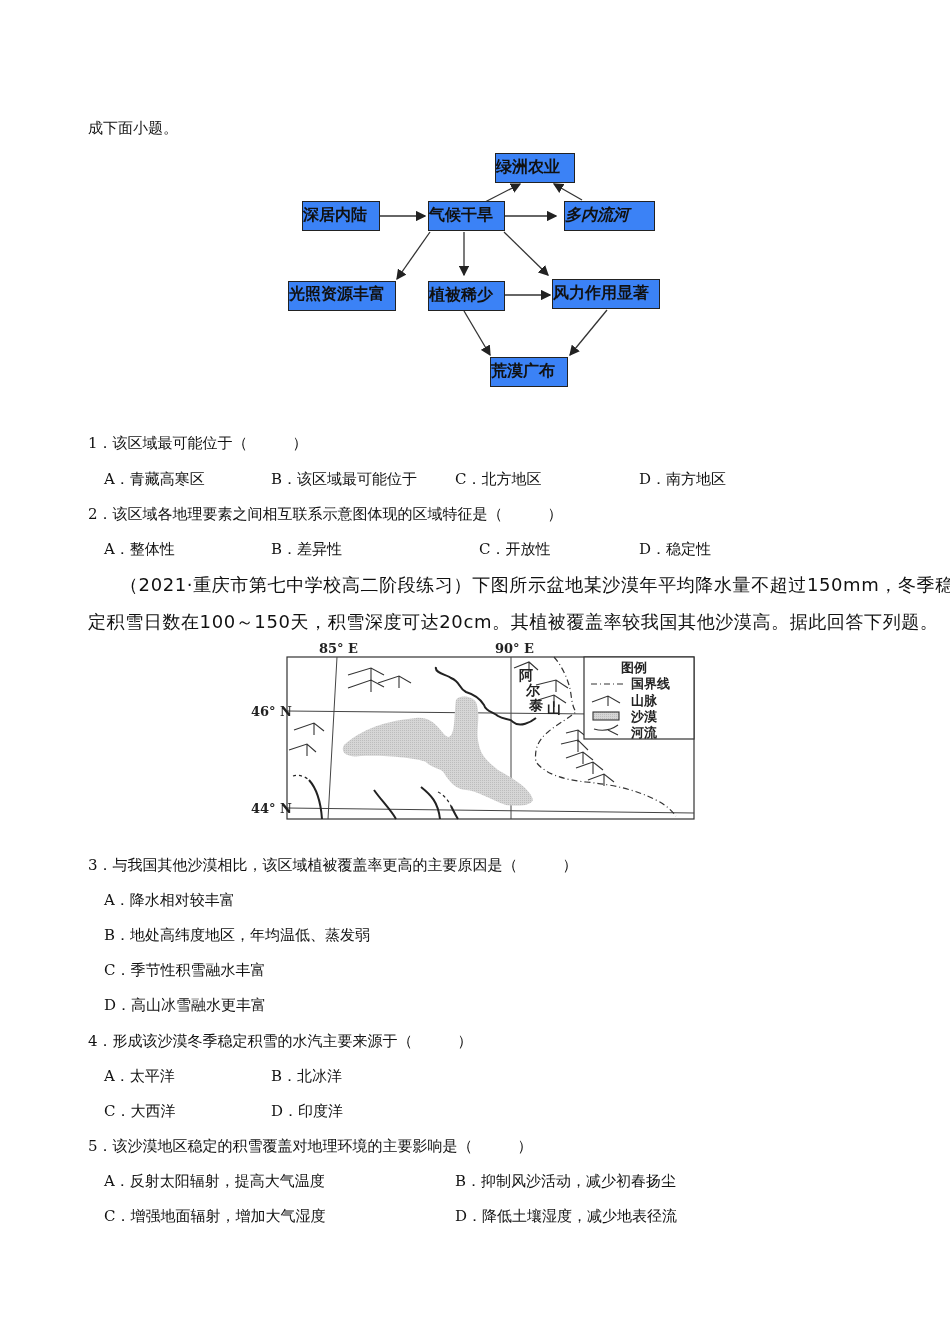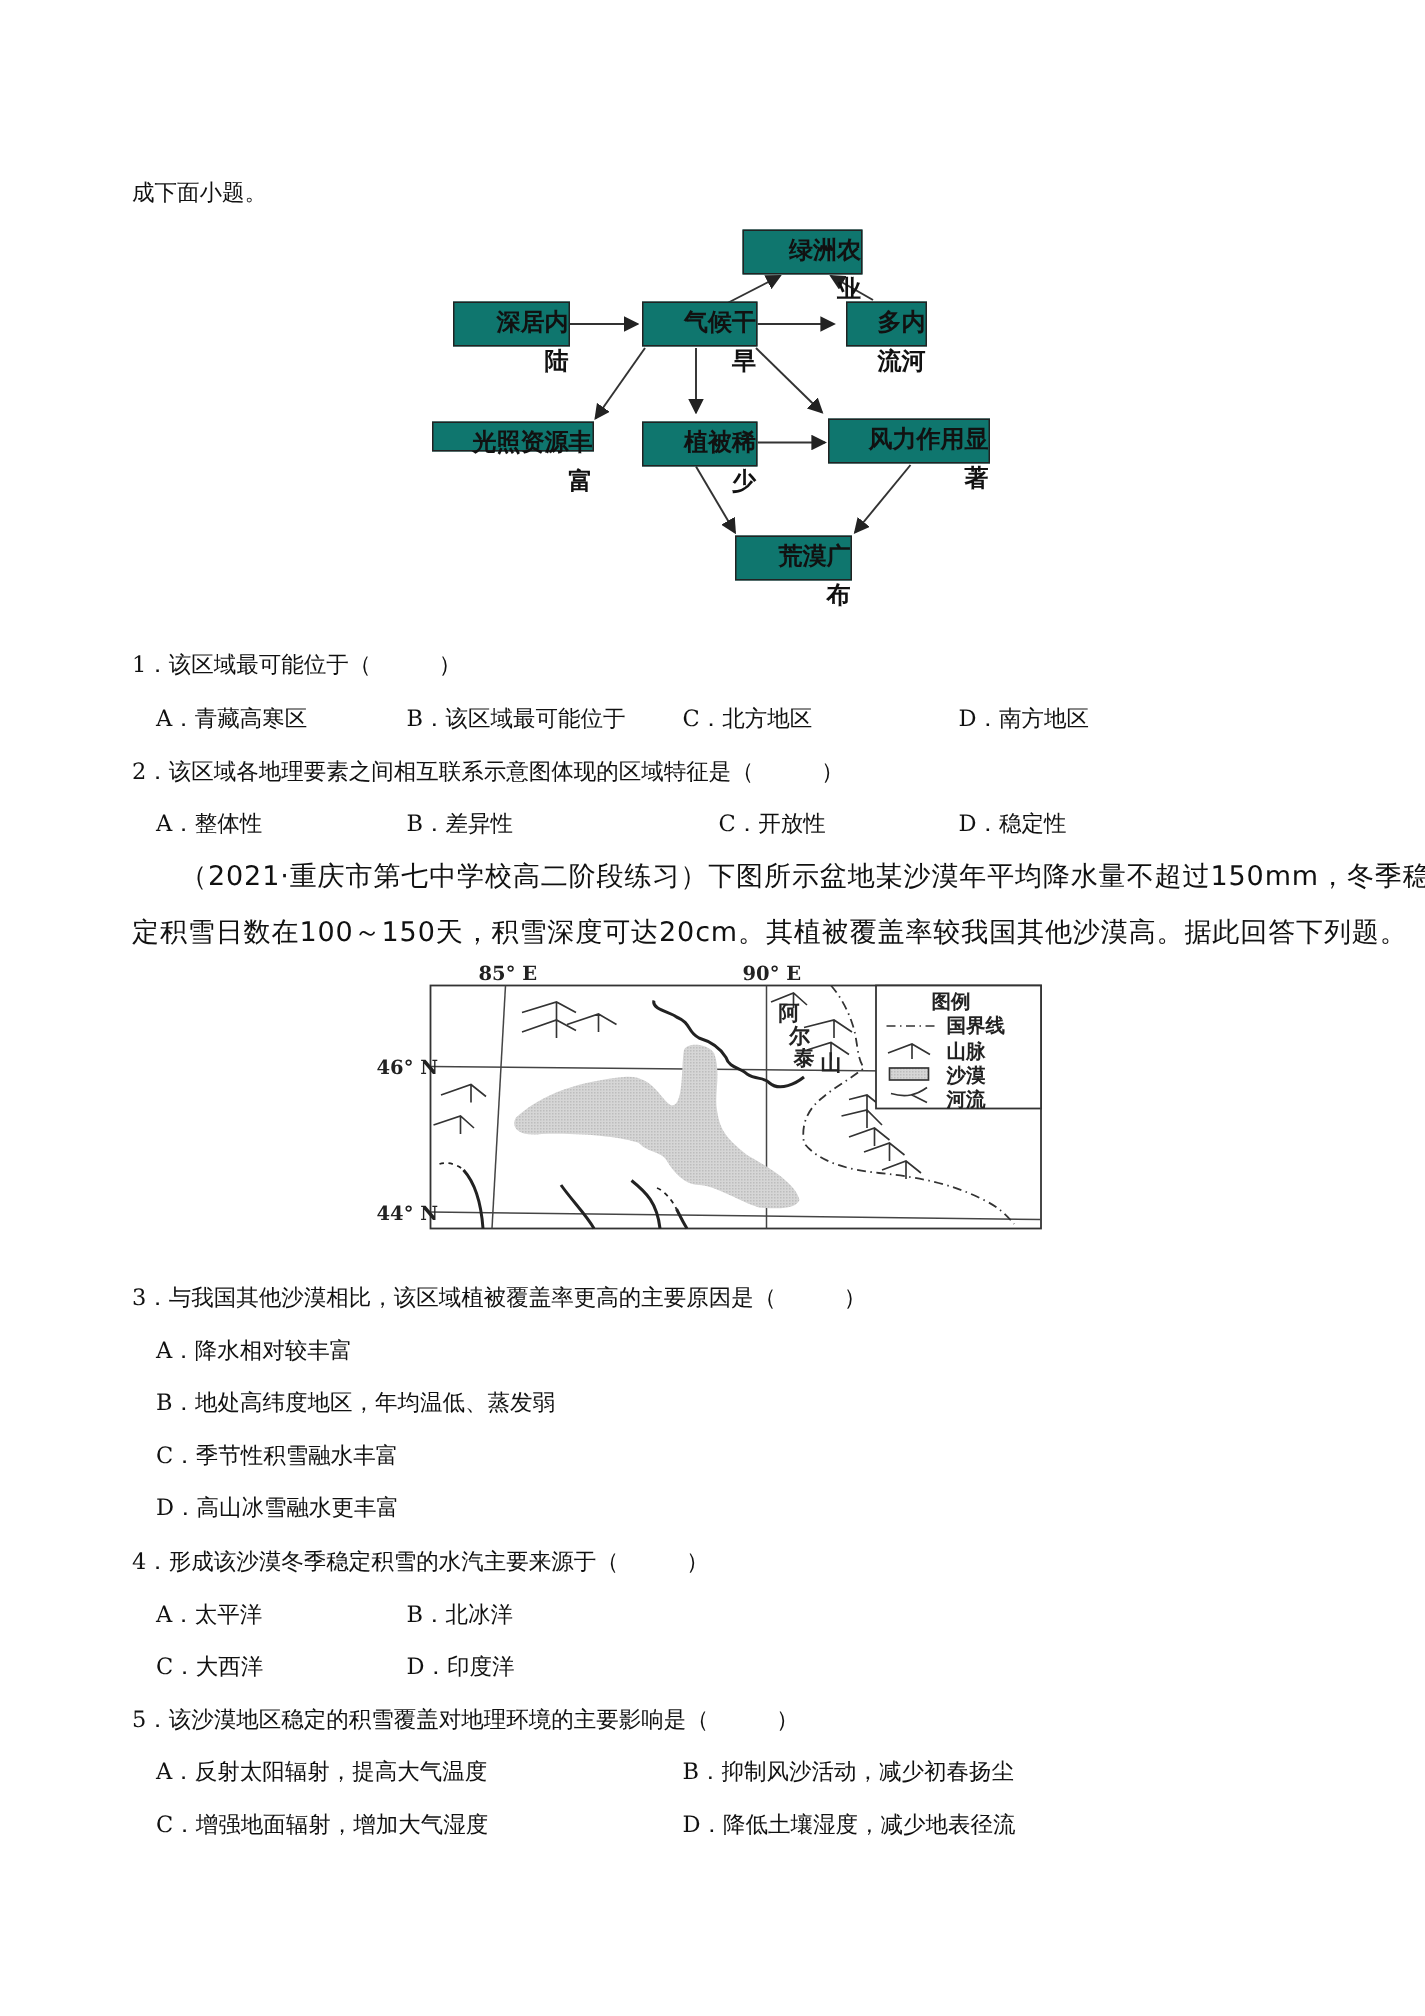--- a/index.html
+++ b/index.html
@@ -1,22 +1,22 @@
 <!DOCTYPE html>
 <html><head>
 <meta charset="utf-8">
 <style>
   html, body { margin: 0; padding: 0; background: #ffffff; }
   body { width: 950px; height: 1344px; position: relative; overflow: hidden;
          font-family: "DejaVu Serif", "Liberation Serif", serif; color: #111; }
   .line { position: absolute; font-size: 15px; line-height: 20px; white-space: nowrap; }
   .opt { position: absolute; font-size: 15px; line-height: 20px; white-space: nowrap; }
   .intro { font-family: "DejaVu Sans", "Liberation Sans", sans-serif; font-size: 15px; letter-spacing: 0.6px; }
-  .fc-box { position: absolute; border: 1.5px solid #222; background: #0f766e; font-size: 16px; font-weight: bold;
-            line-height: 26px; text-align: right; box-sizing: border-box; font-family: "DejaVu Sans", sans-serif; padding-left: 16px; }
+  .fc-box { position: absolute; border: 1.5px solid #222; background: #3b82f6; font-size: 16px; font-weight: bold;
+            line-height: 26px; text-align: left; box-sizing: border-box; font-family: "DejaVu Sans", sans-serif; }
   svg text { font-family: "DejaVu Serif", serif; }
 </style>
 </head>
 <body>
 
 <div class="line" style="left:88px;top:118px;">成下面小题。</div>
 
 <div style="position:absolute;left:280px;top:145px;width:390px;height:250px;">
   <svg width="390" height="250" style="position:absolute;left:0;top:0;">
     <defs>
@@ -33,22 +33,22 @@
       <line x1="184" y1="87" x2="184" y2="130" marker-end="url(#ah)"></line>
       <line x1="224" y1="87" x2="268" y2="130" marker-end="url(#ah)"></line>
       <line x1="225" y1="150" x2="270" y2="150" marker-end="url(#ah)"></line>
       <line x1="184" y1="166" x2="210" y2="210" marker-end="url(#ah)"></line>
       <line x1="327" y1="165" x2="290" y2="210" marker-end="url(#ah)"></line>
     </g>
   </svg>
   <div class="fc-box" style="left:215px;top:8px;width:80px;height:30px;">绿洲农业</div>
   <div class="fc-box" style="left:22px;top:56px;width:78px;height:30px;">深居内陆</div>
   <div class="fc-box" style="left:148px;top:56px;width:77px;height:30px;">气候干旱</div>
-  <div class="fc-box" style="left:284px;top:56px;width:54px;height:30px;">多内流河</div>
-  <div class="fc-box" style="left:8px;top:136px;width:108px;height:20px;">光照资源丰富</div>
+  <div class="fc-box" style="left:284px;top:56px;width:91px;height:30px;font-style:italic;">多内流河</div>
+  <div class="fc-box" style="left:8px;top:136px;width:108px;height:30px;font-family:Liberation Mono, monospace;">光照资源丰富</div>
   <div class="fc-box" style="left:148px;top:136px;width:77px;height:30px;">植被稀少</div>
   <div class="fc-box" style="left:272px;top:134px;width:108px;height:30px;">风力作用显著</div>
   <div class="fc-box" style="left:210px;top:212px;width:78px;height:30px;">荒漠广布</div>
 </div>
 
 <div class="line" style="left:88px;top:433px;">1．该区域最可能位于（　　　）</div>
 <div class="opt" style="left:104px;top:469px;">A．青藏高寒区</div>
 <div class="opt" style="left:271px;top:469px;">B．该区域最可能位于</div>
 <div class="opt" style="left:455px;top:469px;">C．北方地区</div>
 <div class="opt" style="left:639px;top:469px;">D．南方地区</div>

